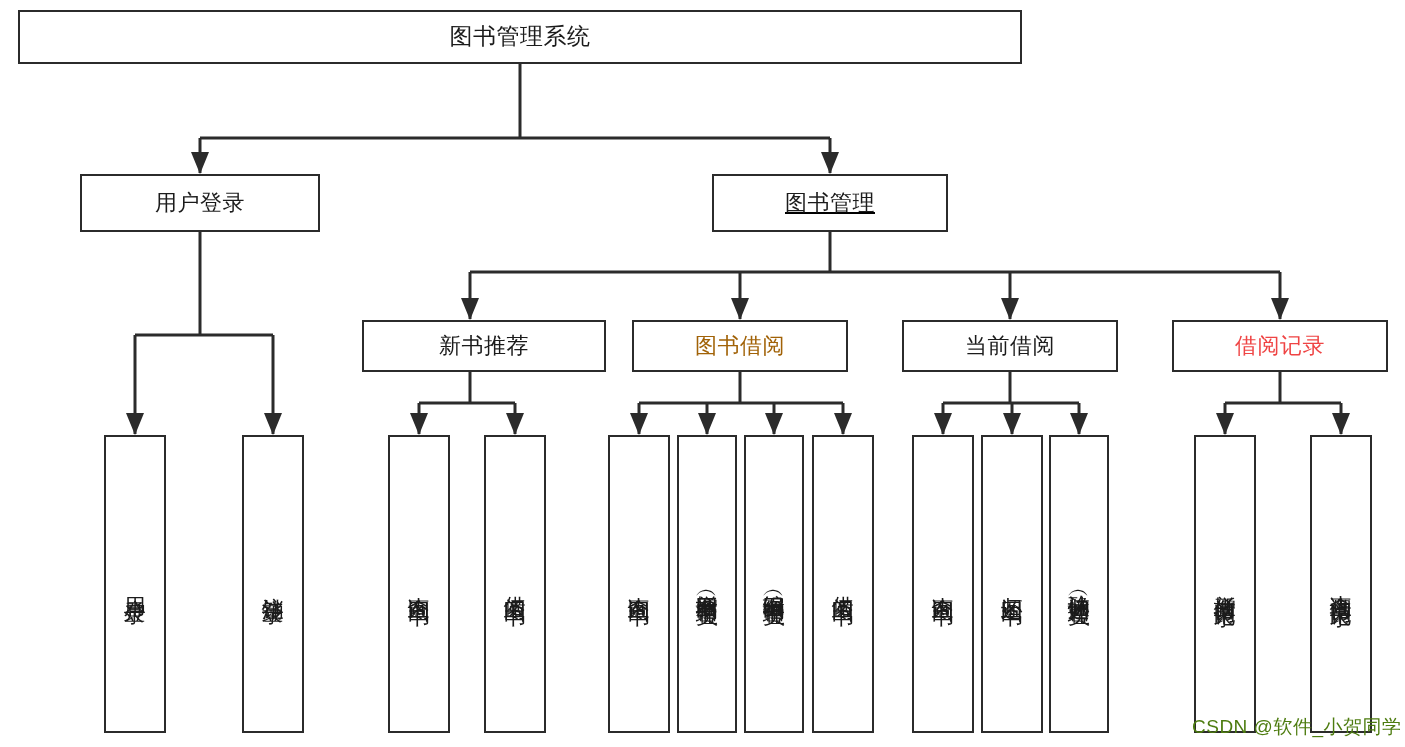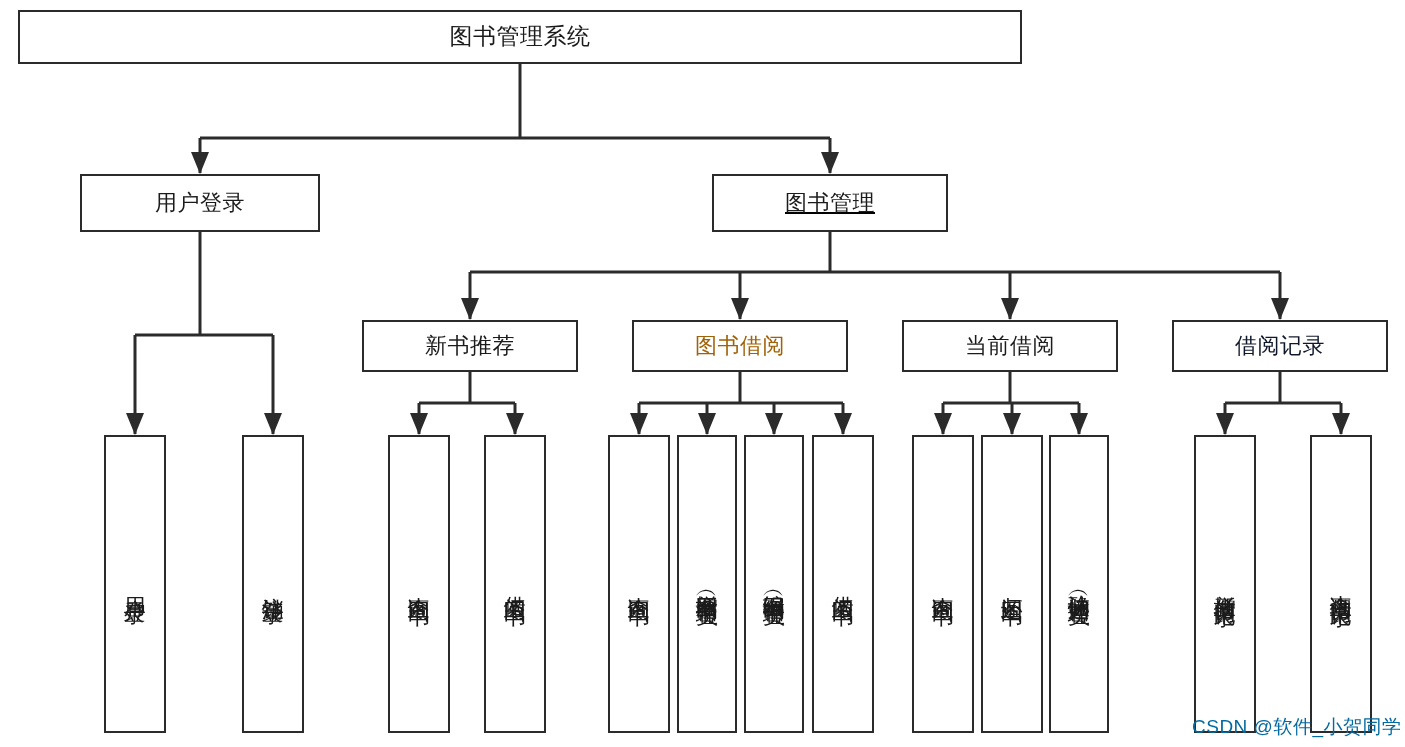--- a/index.html
+++ b/index.html
@@ -132,31 +132,31 @@
   <div id="nodes">
       <div class="node horizontal root" style="left: 18px; top: 10px; width: 1004px; height: 54px; border-color: rgb(43, 43, 43); background: rgb(255, 255, 255);">
         <span class="label" style="color: rgb(27, 27, 27);">图书管理系统</span>
       </div>
       <div class="node horizontal" style="left: 80px; top: 174px; width: 240px; height: 58px; border-color: rgb(43, 43, 43); background: rgb(255, 255, 255);">
         <span class="label" style="color: rgb(27, 27, 27);">用户登录</span>
       </div>
       <div class="node horizontal" style="left: 712px; top: 174px; width: 236px; height: 58px; border-color: rgb(43, 43, 43); background: rgb(255, 255, 255); text-decoration: underline;">
         <span class="label" style="color: rgb(27, 27, 27);">图书管理</span>
       </div>
-      <div class="node horizontal" style="left: 362px; top: 320px; width: 216px; height: 52px; border-color: rgb(43, 43, 43); background: rgb(255, 255, 255);">
+      <div class="node horizontal" style="left: 362px; top: 320px; width: 244px; height: 52px; border-color: rgb(43, 43, 43); background: rgb(255, 255, 255);">
         <span class="label" style="color: rgb(27, 27, 27);">新书推荐</span>
       </div>
       <div class="node horizontal" style="left: 632px; top: 320px; width: 216px; height: 52px; border-color: rgb(43, 43, 43); background: rgb(255, 255, 255);">
         <span class="label" style="color: #a16207;">图书借阅</span>
       </div>
       <div class="node horizontal" style="left: 902px; top: 320px; width: 216px; height: 52px; border-color: rgb(43, 43, 43); background: rgb(255, 255, 255);">
         <span class="label" style="color: rgb(27, 27, 27);">当前借阅</span>
       </div>
       <div class="node horizontal" style="left: 1172px; top: 320px; width: 216px; height: 52px; border-color: rgb(43, 43, 43); background: rgb(255, 255, 255);">
-        <span class="label" style="color: #0f172a; text-align: center;">借阅记录</span>
+        <span class="label" style="color: #ef4444; text-align: center;">借阅记录</span>
       </div>
       <div class="node vertical" style="left: 104px; top: 435px; width: 62px; height: 298px; border-color: rgb(43, 43, 43); background: rgb(255, 255, 255);">
         <span class="label" style="color: rgb(27, 27, 27);">用户登录</span>
       </div>
       <div class="node vertical" style="left: 242px; top: 435px; width: 62px; height: 298px; border-color: rgb(43, 43, 43); background: rgb(255, 255, 255);">
         <span class="label" style="color: rgb(27, 27, 27);">注销登录</span>
       </div>
       <div class="node vertical" style="left: 388px; top: 435px; width: 62px; height: 298px; border-color: rgb(43, 43, 43); background: rgb(255, 255, 255);">
         <span class="label" style="color: rgb(27, 27, 27);">查询图书</span>
       </div>
@@ -184,14 +184,14 @@
       <div class="node vertical tall" style="left: 1049px; top: 435px; width: 60px; height: 298px; border-color: rgb(43, 43, 43); background: rgb(255, 255, 255);">
         <span class="label" style="color: rgb(27, 27, 27);">确认归还（管理员）</span>
       </div>
       <div class="node vertical" style="left: 1194px; top: 435px; width: 62px; height: 298px; border-color: rgb(43, 43, 43); background: rgb(255, 255, 255);">
         <span class="label" style="color: rgb(27, 27, 27);">新增借阅记录</span>
       </div>
       <div class="node vertical" style="left: 1310px; top: 435px; width: 62px; height: 298px; border-color: rgb(43, 43, 43); background: rgb(255, 255, 255);">
         <span class="label" style="color: rgb(27, 27, 27);">查询借阅记录</span>
       </div>
     </div>
-  <div class="watermark" style="left: 1192px; top: 714px; color: #0369a1;">CSDN @软件_小贺同学</div>
+  <div class="watermark" style="left: 1192px; top: 714px; color: #4d7c0f;">CSDN @软件_小贺同学</div>
 </div>
 
 </body></html>

